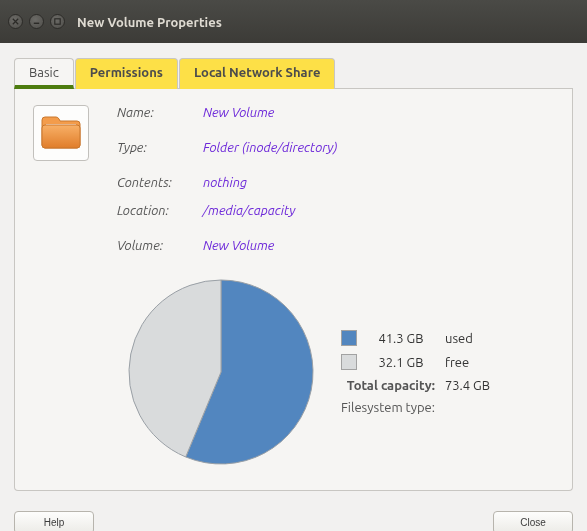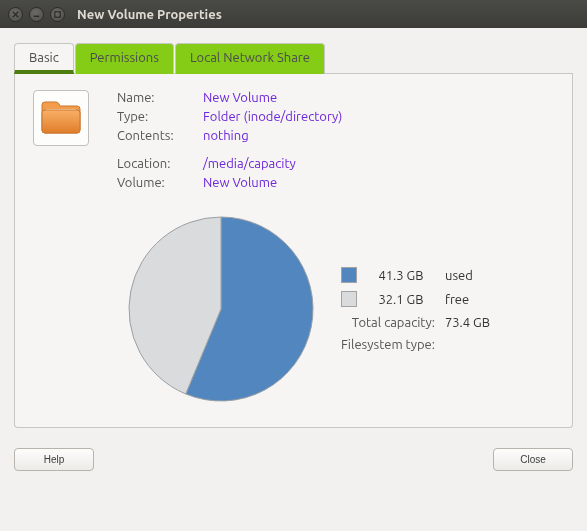--- a/index.html
+++ b/index.html
@@ -7,21 +7,21 @@
       font-family: Ubuntu, "Segoe UI", sans-serif;
       font-size: 13px;
       color: #3c3c3c;
       background: #f2f1f0;
       width: 587px;
       height: 531px;
       overflow: hidden;
     }
     .titlebar {
       background: linear-gradient(to bottom, #4a4a46, #3c3b37);
-      height: 28px;
+      height: 43px;
       display: flex;
       align-items: center;
       padding: 0 8px;
       gap: 6px;
     }
     .window-btn {
       width: 15px; height: 15px;
       border-radius: 50%;
       background: radial-gradient(circle at 40% 35%, #6b6a66, #4f4e4a);
       border: 1px solid #2c2b28;
@@ -33,28 +33,29 @@
     .tabs {
       display: flex;
       border-bottom: 1px solid #c8c6c2;
       position: relative;
       margin-bottom: 0;
     }
     .tab {
       padding: 6px 14px;
       border: 1px solid #c8c6c2;
       border-bottom: none;
-      background: #84cc16;
+      background: #fde047;
       color: #4c4c4c;
       border-top-left-radius: 4px;
       border-top-right-radius: 4px;
       margin-right: 1px;
       position: relative;
       top: 1px;
       cursor: pointer;
+      font-weight: bold;
     }
     .tab.active {
       background: #f6f5f3;
       border-bottom: 4px solid #4d7c0f;
       font-weight: 400;
     }
     .tab-content {
       border: 1px solid #c8c6c2;
       border-top: none;
       background: #f6f5f3;
@@ -64,21 +65,21 @@
     }
     .info-row { display: flex; }
     .icon-cell { width: 70px; }
     .folder-icon-box {
       width: 56px; height: 56px;
       border: 1px solid #c2c0bc;
       border-radius: 4px;
       background: #fdfdfc;
       display: flex; align-items: center; justify-content: center;
     }
-    .kv { display: grid; grid-template-columns: 80px auto; row-gap: 5px; }
+    .kv { display: grid; grid-template-columns: 80px auto; row-gap: 21px; font-style: italic; }
     .k { color: #555; text-align: left; }
     .v { color: #6d28d9; padding-left: 6px; }
     .info-block { margin-bottom: 14px; }
     .chart-area { display: flex; align-items: center; justify-content: center; gap: 20px; margin-top: 6px; padding-left: 24px;}
     .pie-wrap { width: 200px; height: 200px; }
     .legend { display: grid; grid-template-columns: auto auto auto; column-gap: 10px; row-gap: 8px; align-items: center; font-size: 13px;}
     .swatch { width: 16px; height: 16px; border: 1px solid #a2a2a2; }
     .sw-used { background: #5286bf; }
     .sw-free { background: #d9dbdc; }
     .legend .lbl { text-align: right; color: #555;}
@@ -173,21 +174,21 @@
       </div>
       <div class="legend">
         <div class="swatch sw-used"></div>
         <div class="val">41.3 GB</div>
         <div class="val">used</div>
 
         <div class="swatch sw-free"></div>
         <div class="val">32.1 GB</div>
         <div class="val">free</div>
 
-        <div class="lbl" style="grid-column:1/3; ">Total capacity:</div>
+        <div class="lbl" style="grid-column:1/3; font-weight:bold;">Total capacity:</div>
         <div class="val">73.4 GB</div>
 
         <div class="lbl" style="grid-column:1/3; text-align:left;">Filesystem type:</div>
         <div class="val"></div>
       </div>
     </div>
 
   </div>
 </div>
 

